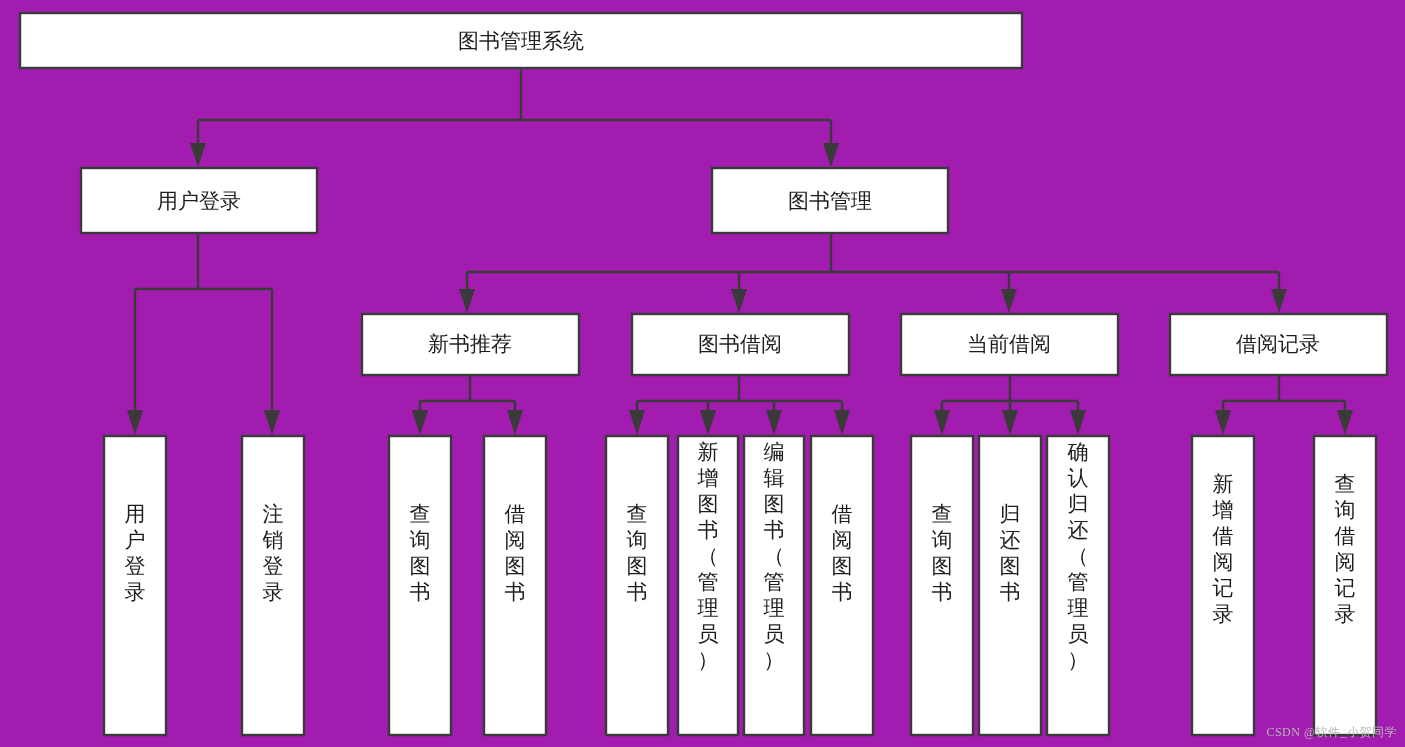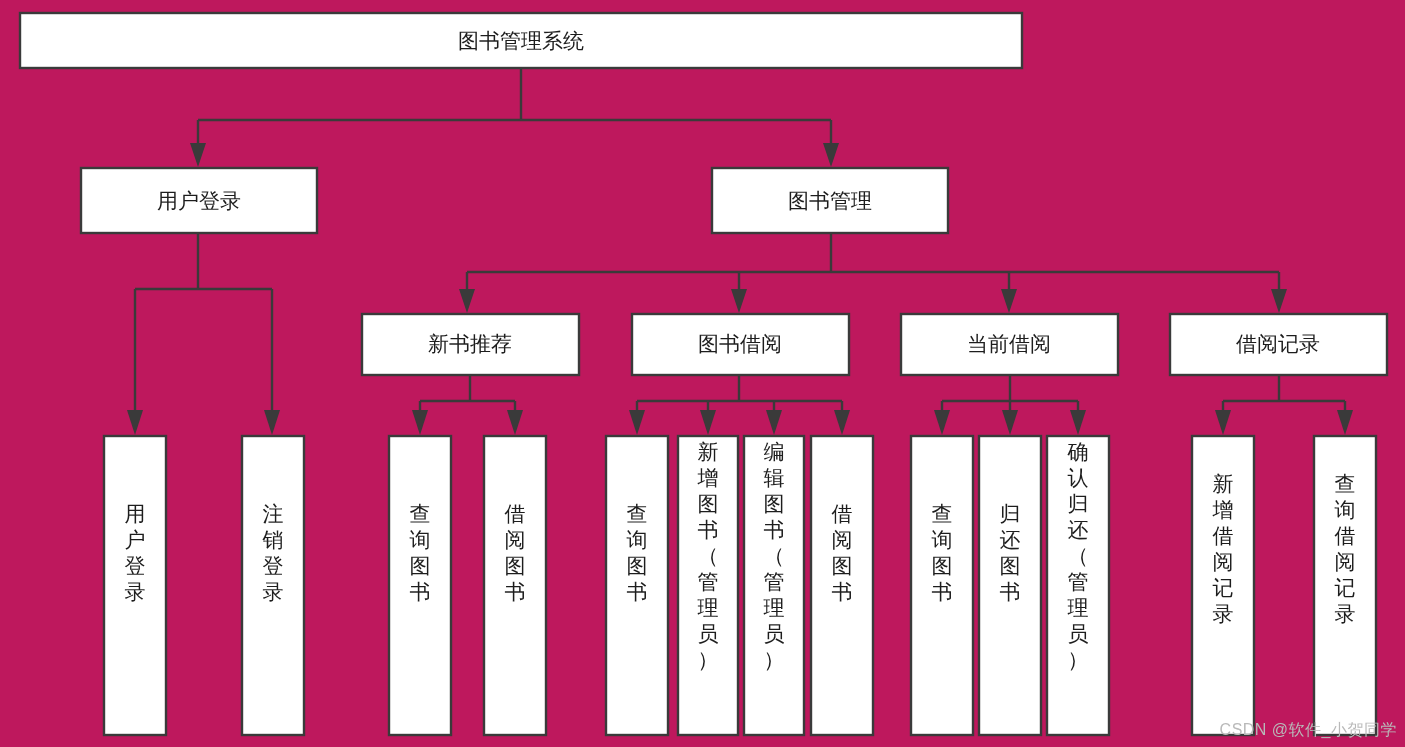--- a/index.html
+++ b/index.html
@@ -10,21 +10,21 @@
   body {
     width: 1405px;
     height: 747px;
     font-family: "Liberation Sans", "DejaVu Sans", sans-serif;
     overflow: hidden;
   }
   #diagram-root {
     position: relative;
     width: 1405px;
     height: 747px;
-    background: #be185d;
+    background: #a21caf;
   }
   svg.flowchart {
     position: absolute;
     top: 0;
     left: 0;
     width: 1405px;
     height: 747px;
   }
   .node-box {
     fill: #ffffff;
@@ -51,22 +51,22 @@
   .node-label-v {
     font-family: "Liberation Sans", "DejaVu Sans", sans-serif;
     font-size: 21px;
     fill: #1d1d1d;
     text-anchor: middle;
   }
   .watermark {
     position: absolute;
     right: 8px;
     bottom: 6px;
-    font-family: Liberation Sans, sans-serif;
-    font-size: 16px;
+    font-family: Liberation Serif, serif;
+    font-size: 12px;
     color: #b9b9b9;
     letter-spacing: 0.5px;
     white-space: nowrap;
     pointer-events: none;
   }
 </style>
 </head>
 <body>
 
 <div id="diagram-root">

